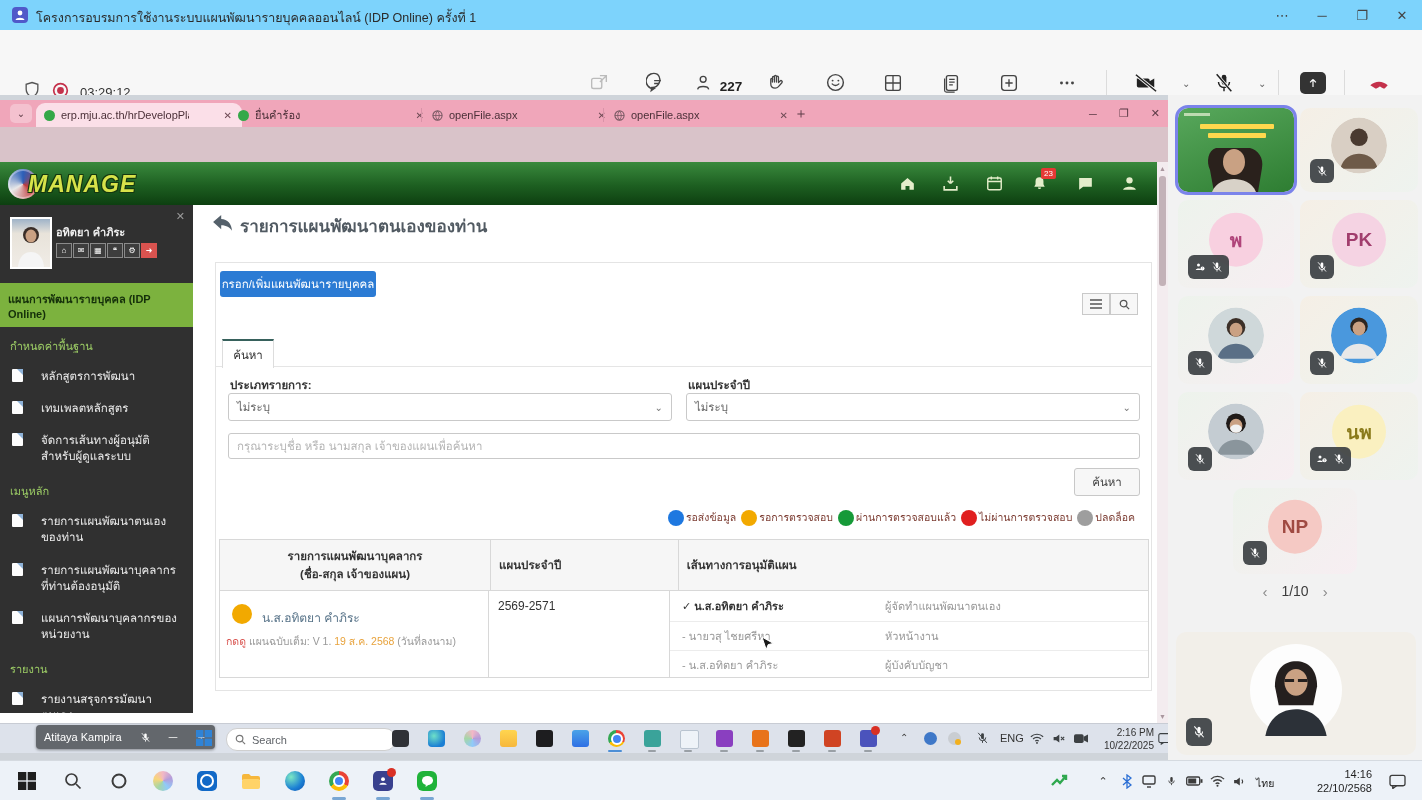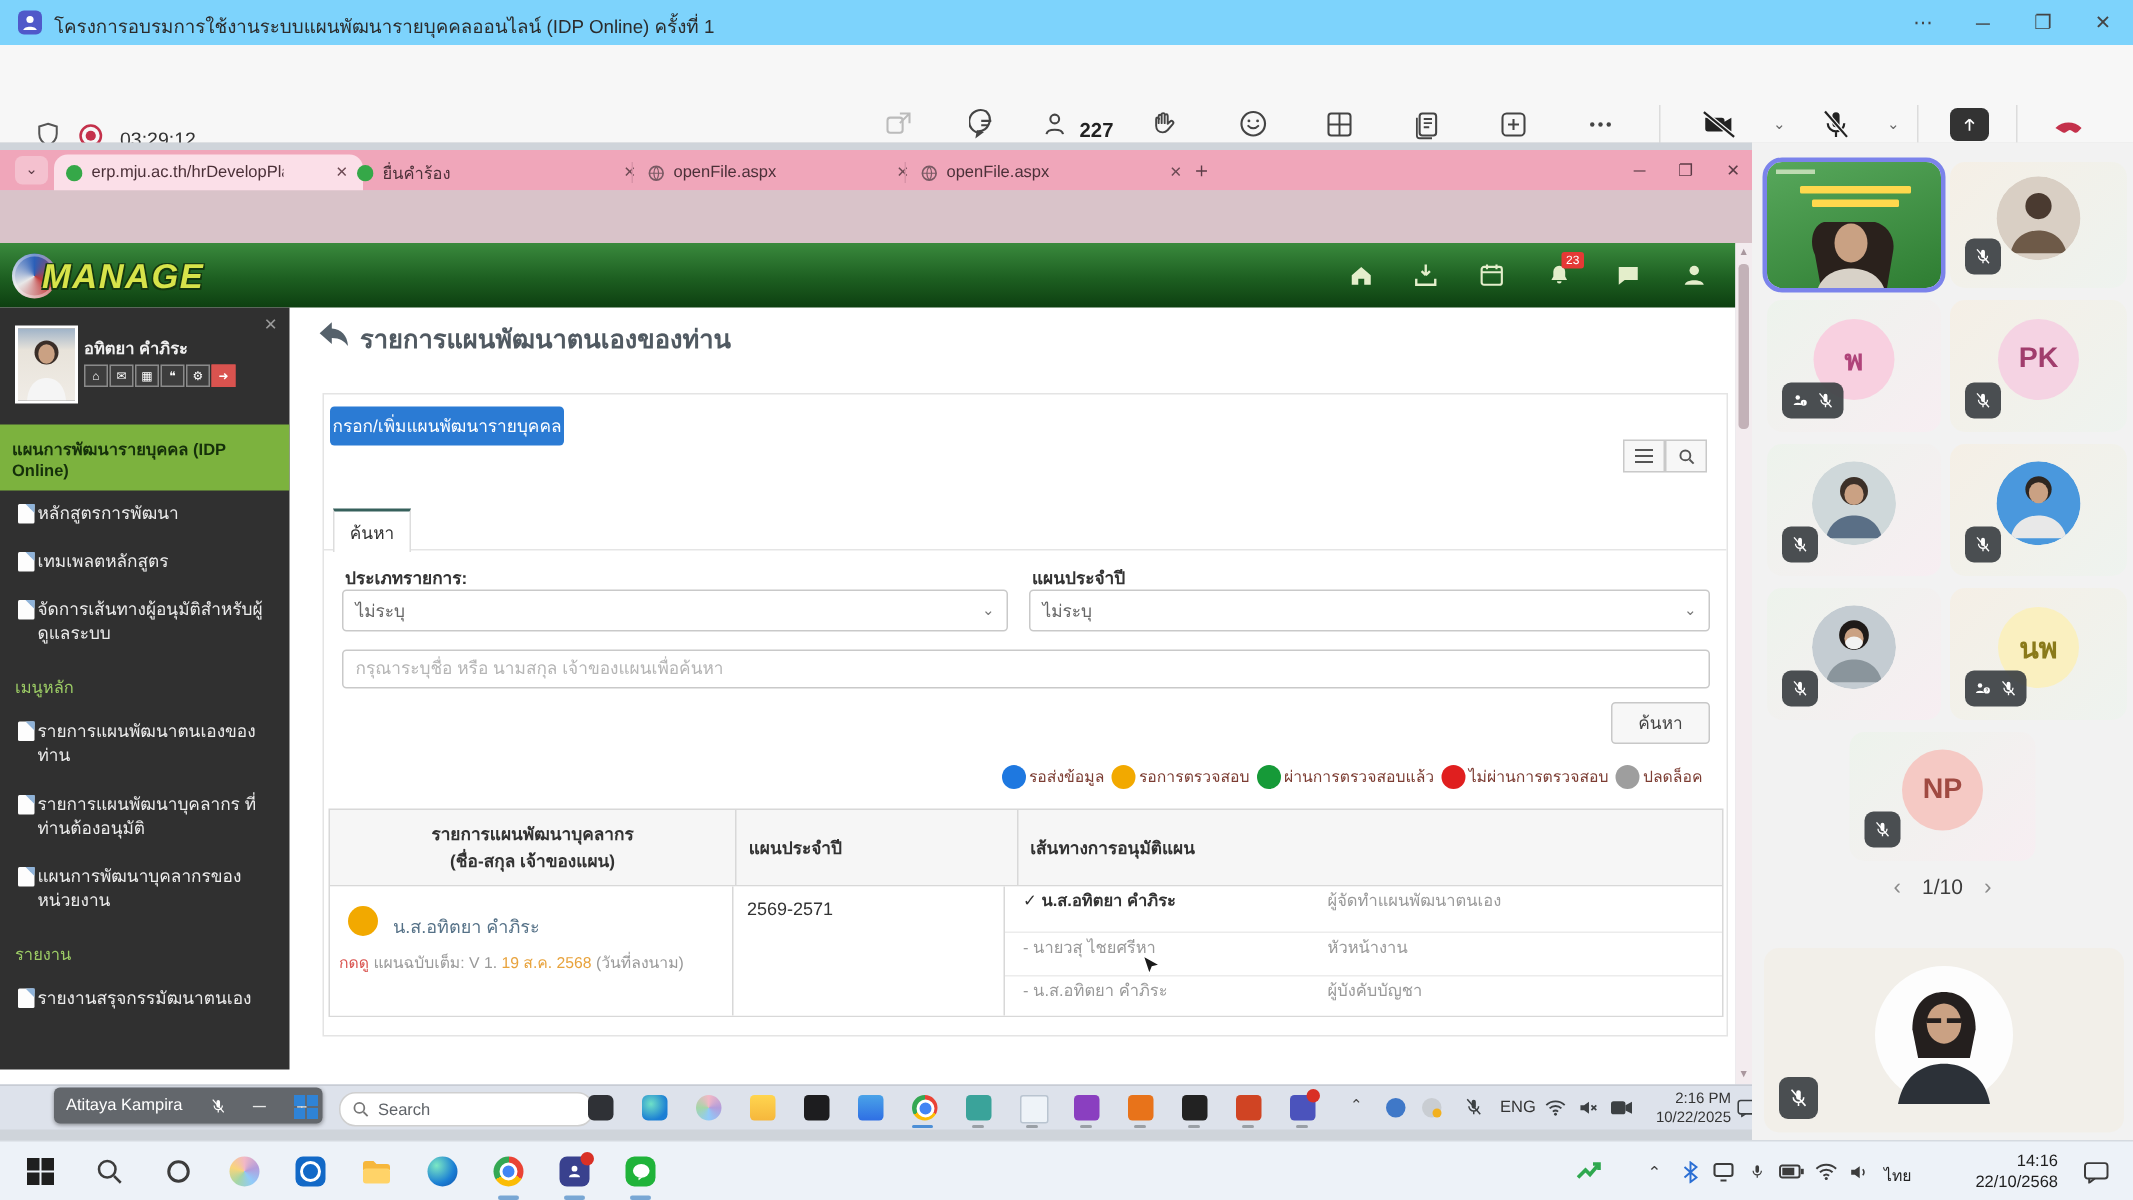--- a/index.html
+++ b/index.html
@@ -39,21 +39,21 @@
   #logo .swirl{width:30px;height:30px;border-radius:50%;
      background:conic-gradient(#2b5fb8,#c23b3b,#e8e8e8,#2b5fb8);margin-right:-10px;
      box-shadow:0 0 0 2px rgba(255,255,255,.35) inset}
   #logo .word{font-size:23px;font-weight:bold;font-style:italic;letter-spacing:1px;color:#d7e34a;
      text-shadow:1px 1px 0 #15380f,-1px -1px 0 #15380f,1px -1px 0 #15380f,-1px 1px 0 #15380f}
   .gico{position:absolute;top:12px;color:#e4eecb}
   #ptitle{left:240px;top:50px;font-size:17px;font-weight:600;color:#515a62}
   
   #sbar{left:0;top:43px;width:193px;height:508px;background:#303030;overflow:hidden}
   .shead{padding:10px 10px 5px 10px;color:#9ccc65;font-size:11px}
-  .sitem{padding:8px 10px 8px 12px;color:#ececec;font-size:11.5px;line-height:1.4;display:flex;gap:2px;cursor:pointer}
+  .sitem{padding:8px 10px 8px 12px;color:#ececec;font-size:11.5px;line-height:1.4;display:flex;gap:18px;cursor:pointer}
   .doc{flex:0 0 11px;width:11px;height:13px;background:#fdfdfd;border-radius:1px;position:relative;margin-top:1px}
   .doc:after{content:"";position:absolute;right:0;top:0;border:3px solid #8fb3d9;border-left-color:transparent;border-bottom-color:transparent}
   .sgreen{background:#7cb23e;color:#15300a;font-weight:bold;font-size:11px;padding:7px 8px}
   .psq{width:14px;height:13px;background:#3d3d3d;border:1px solid #8a8a8a;color:#fff;font-size:8px;
        display:flex;align-items:center;justify-content:center;margin-right:1px}
   
   #card{left:215px;top:100px;width:935px;height:427px;background:#fff;border:1px solid #e4e4e4}
   #addbtn{left:4px;top:8px;width:156px;height:26px;background:#2b7bd4;border-radius:3px;color:#fff;
      font-size:11.5px;display:flex;align-items:center;justify-content:center;cursor:pointer}
   .tgl{position:absolute;top:30px;width:26px;height:20px;border:1px solid #c9c9c9;background:#f7f7f7;
@@ -74,21 +74,21 @@
   #legend{left:440px;top:246px;width:482px;display:flex;justify-content:flex-end;align-items:center;gap:2px}
   .ldot{width:16px;height:16px;border-radius:50%;flex:0 0 16px}
   .llab{font-size:10.5px;color:#7c3c32;margin-right:3px;white-space:nowrap}
   
   #tbl{left:3px;top:276px;width:928px;border:1px solid #d8d8d8;font-size:11.5px}
   .trh{display:flex;background:#f6f6f6;border-bottom:1px solid #d8d8d8}
   .th{padding:7px 8px;font-weight:bold;color:#333;border-right:1px solid #d8d8d8}
   .trb{display:flex;background:#fff}
   .td{border-right:1px solid #d8d8d8;position:relative}
   .c1{width:268px}.c2{width:180px}.c3{width:478px;border-right:none!important}
-  .aprow{height:28px;display:flex;align-items:flex-start;padding:0 12px;border-bottom:1px solid #ececec;font-size:11px}
+  .aprow{height:28px;display:flex;align-items:center;padding:0 12px;border-bottom:1px solid #ececec;font-size:11px}
   .aprow .nm{color:#999}.aprow.first .nm{color:#333;font-weight:bold}
   .aprow .role{position:absolute;left:215px;color:#999;font-weight:normal}
   
   #sbv{left:1157px;top:67px;width:11px;height:561px;background:#f3ecef}
   
   #itb{left:0;top:628px;width:1168px;height:29px;background:#dde2eb;border-top:1px solid #c8ccd4}
   .appic{position:absolute;top:6px;width:17px;height:17px;border-radius:4px}
   .runln{position:absolute;top:26px;height:2px;border-radius:1px;background:#9aa0a6}
   #itb .tray{font-size:11px;color:#333}
   
@@ -403,20 +403,21 @@
       <div class="a fx" style="left:56px;top:38px">
         <div class="psq">⌂</div>
         <div class="psq">✉</div>
         <div class="psq">▦</div>
         <div class="psq">❝</div>
         <div class="psq">⚙</div>
         <div class="psq" style="background:#d9534f;border-color:#d9534f">➜</div>
       </div>
       <div style="position:absolute;left:0;top:78px;width:193px">
         <div class="sgreen">แผนการพัฒนารายบุคคล (IDP Online)</div>
+        <div class="shead">กำหนดค่าพื้นฐาน</div>
         <div class="sitem">
             <span class="doc"></span>
             <span>หลักสูตรการพัฒนา</span>
           </div>
         <div class="sitem">
             <span class="doc"></span>
             <span>เทมเพลตหลักสูตร</span>
           </div>
         <div class="sitem">
             <span class="doc"></span>

